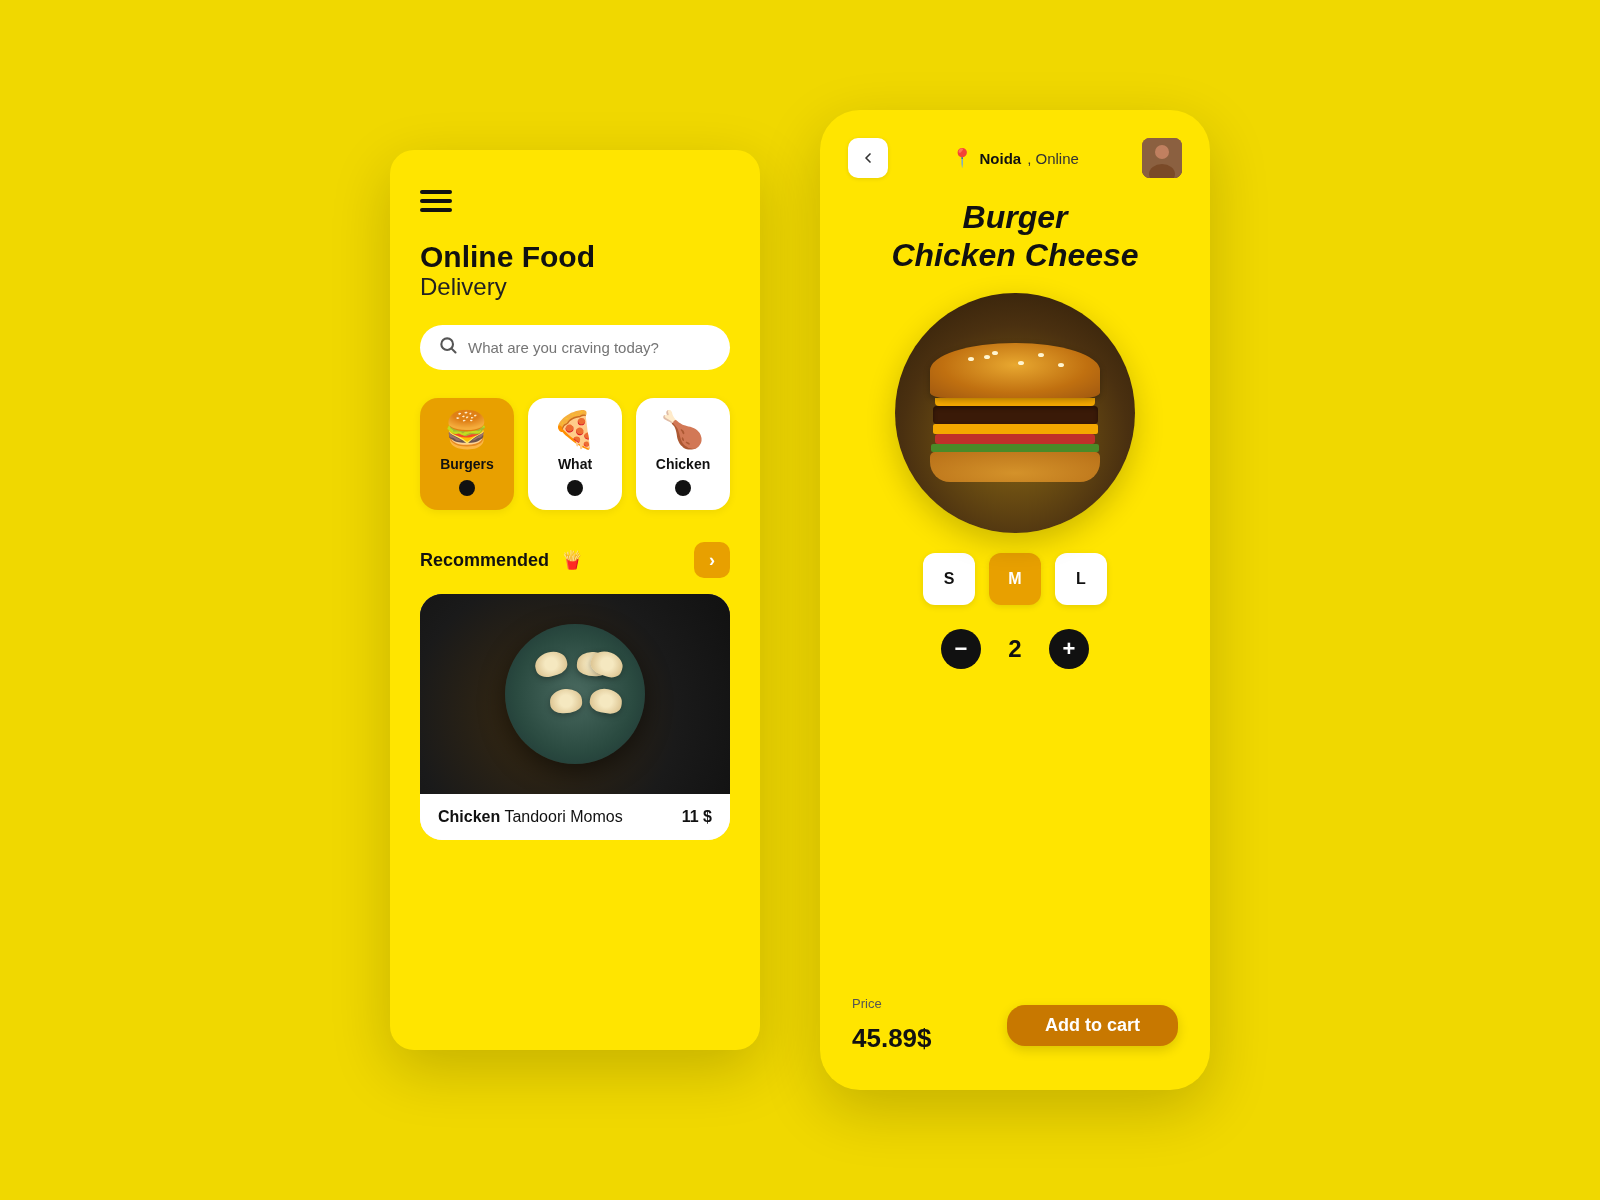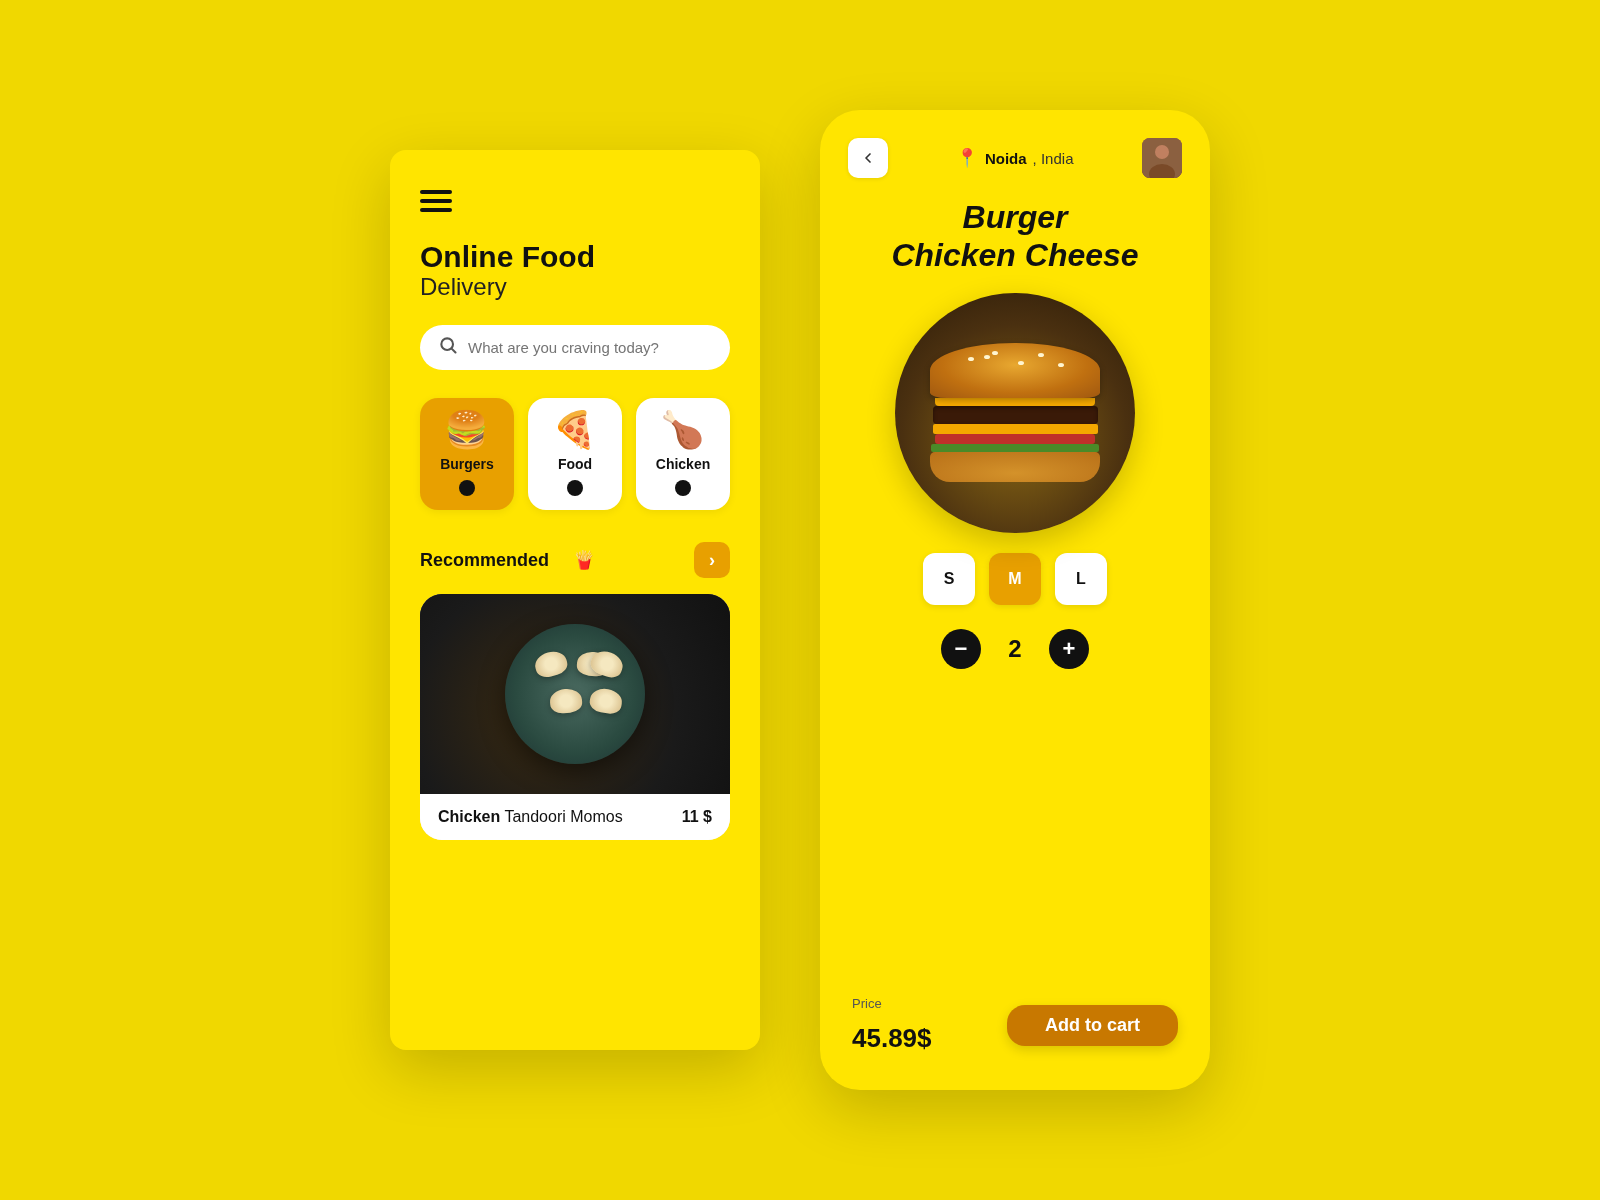--- a/index.html
+++ b/index.html
@@ -18,21 +18,21 @@
       align-items: center;
       justify-content: center;
       padding: 60px;
     }
 
     
     .phone-left {
       width: 370px;
       min-height: 900px;
       background: #FFE500;
-      border-radius: 16px;
+      border-radius: 24px;
       padding: 40px 30px 40px 30px;
       box-shadow: 0 20px 60px rgba(0,0,0,0.18);
       position: relative;
       overflow: hidden;
     }
     .hamburger-icon {
       display: flex;
       flex-direction: column;
       gap: 5px;
       width: 32px;
@@ -115,21 +115,21 @@
     }
     .recommended-header {
       display: flex;
       align-items: center;
       justify-content: space-between;
       margin-bottom: 16px;
     }
     .recommended-title {
       display: flex;
       align-items: center;
-      gap: 24px;
+      gap: 12px;
     }
     .recommended-title span {
       font-size: 18px;
       font-weight: 800;
       color: #111;
     }
     .recommended-emoji {
       font-size: 20px;
     }
     .recommended-arrow {
@@ -493,21 +493,21 @@
     </div>
 
     <div class="categories">
       <div class="category-card active">
         <span class="category-emoji">🍔</span>
         <span class="category-label">Burgers</span>
         <div class="category-dot"></div>
       </div>
       <div class="category-card">
         <span class="category-emoji">🍕</span>
-        <span class="category-label">Food</span>
+        <span class="category-label">What</span>
         <div class="category-dot"></div>
       </div>
       <div class="category-card">
         <span class="category-emoji">🍗</span>
         <span class="category-label">Chicken</span>
         <div class="category-dot"></div>
       </div>
     </div>
 
     <div class="recommended-header">
@@ -545,21 +545,21 @@
 
     <div class="detail-header">
       <div class="back-btn">
         <svg width="16" height="16" viewBox="0 0 24 24" fill="none" stroke="#333" stroke-width="2.5" stroke-linecap="round" stroke-linejoin="round">
           <polyline points="15 18 9 12 15 6"></polyline>
         </svg>
       </div>
       <div class="location-info">
         <span class="location-pin">📍</span>
         <span class="location-city">Noida</span>
-        <span class="location-country">, India</span>
+        <span class="location-country">, Online</span>
       </div>
       <div class="avatar-img">
         <div class="avatar-face">
           
           <svg width="40" height="40" viewBox="0 0 40 40">
             <rect width="40" height="40" fill="#8B6040"></rect>
             <circle cx="20" cy="14" r="7" fill="#c08060"></circle>
             <ellipse cx="20" cy="36" rx="13" ry="10" fill="#7a4a28"></ellipse>
           </svg>
         </div>

